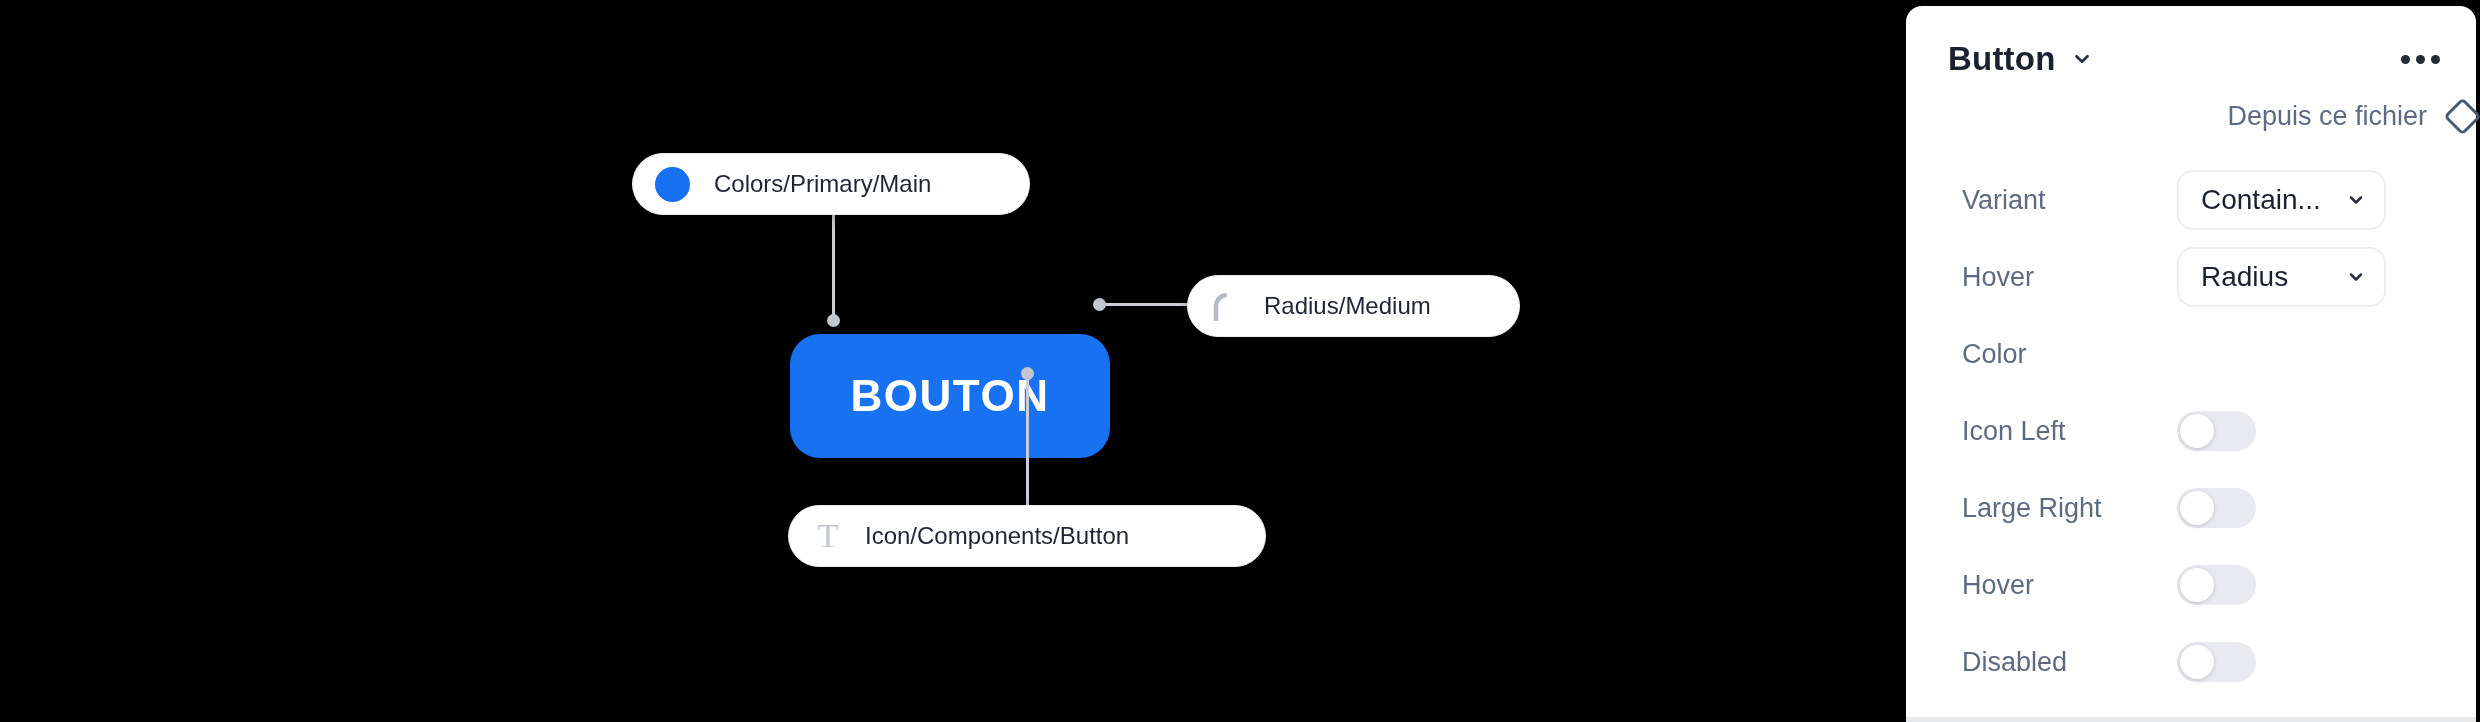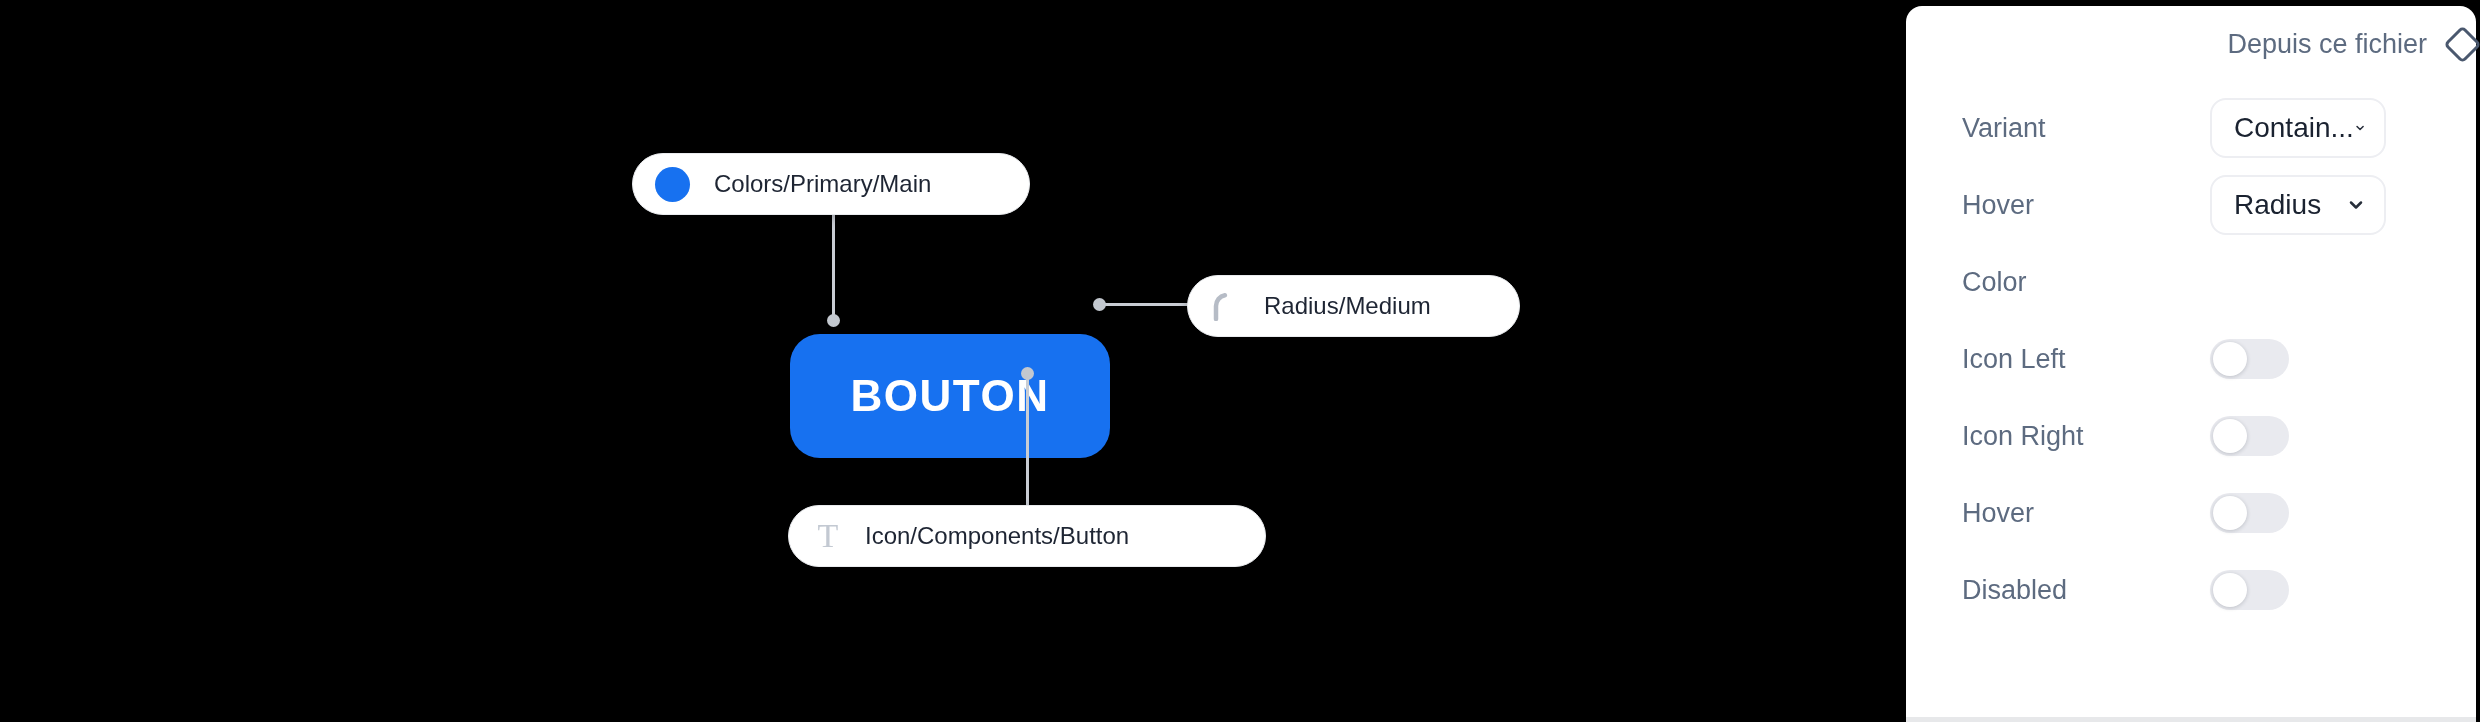--- a/index.html
+++ b/index.html
@@ -74,21 +74,21 @@
     width: 27px; height: 27px; border: 3.5px solid #4A586E; border-radius: 5px;
     transform: rotate(45deg); margin-left: 22px; flex: 0 0 auto;
   }
 
   .props { margin-top: 32px; }
   .prop-row {
     display: flex; align-items: center; height: 60px; margin-bottom: 17px;
     padding: 0 90px 0 56px;
   }
   .prop-label { flex: 1; font-size: 27px; color: #5D6B80; }
-  .prop-control { width: 176px; display: flex; align-items: flex-start; }
+  .prop-control { width: 209px; display: flex; align-items: flex-start; }
 
   .dropdown {
     width: 100%; height: 60px; background: #fff; border: 2px solid #EDEEF2;
     border-radius: 16px; display: flex; align-items: center; justify-content: space-between;
     padding: 0 18px 0 22px; cursor: pointer; font-family: inherit;
   }
   .dropdown .dd-value { font-size: 28px; font-weight: 500; color: #1A2230; }
 
   .toggle {
     width: 79px; height: 40px; border-radius: 20px; background: #E9EAEF;
@@ -138,20 +138,33 @@
 
     <div class="token-pill pill-text-token">
       <span class="text-style-icon">T</span>
       <span class="pill-text">Icon/Components/Button</span>
     </div>
 
   </div>
 
   <aside class="panel">
 
+    <div class="panel-header">
+      <div class="title-group">
+        <span class="panel-title">Button</span>
+        <svg class="chev" viewBox="0 0 24 24">
+          <path d="M6 9l6 6 6-6" fill="none" stroke="#2A3342" stroke-width="3" stroke-linecap="round" stroke-linejoin="round"></path>
+        </svg>
+      </div>
+      <div class="menu-dots">
+        <i></i>
+          <i></i>
+          <i></i>
+      </div>
+    </div>
 
     <div class="source-row">
       <span class="source-label">Depuis ce fichier</span>
       <span class="diamond"></span>
     </div>
 
     <div class="props">
 
       <div class="prop-row">
         <span class="prop-label">Variant</span>
@@ -184,21 +197,21 @@
       <div class="prop-row">
         <span class="prop-label">Icon Left</span>
         <div class="prop-control">
           <div class="toggle">
             <div class="knob"></div>
           </div>
         </div>
       </div>
 
       <div class="prop-row">
-        <span class="prop-label">Icon Right</span>
+        <span class="prop-label">Large Right</span>
         <div class="prop-control">
           <div class="toggle">
             <div class="knob"></div>
           </div>
         </div>
       </div>
 
       <div class="prop-row">
         <span class="prop-label">Hover</span>
         <div class="prop-control">

